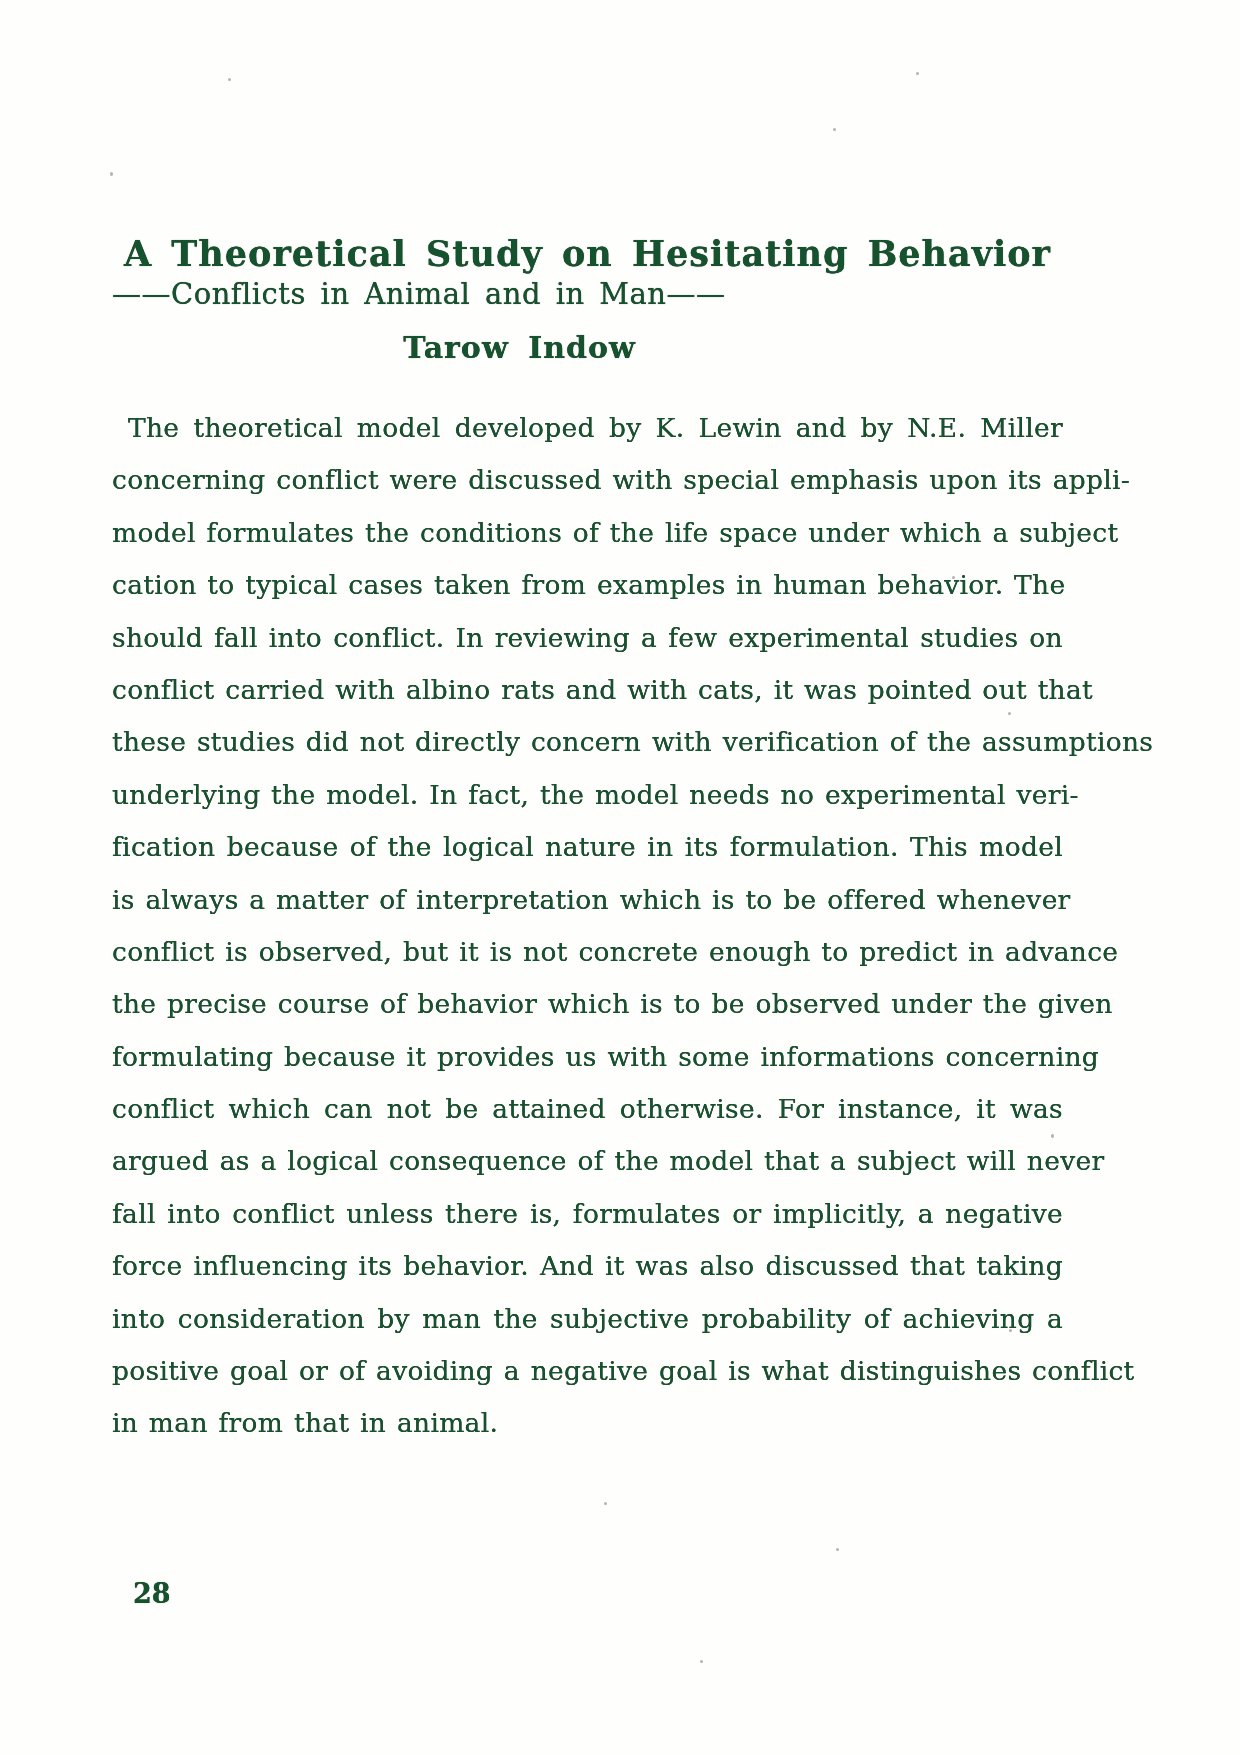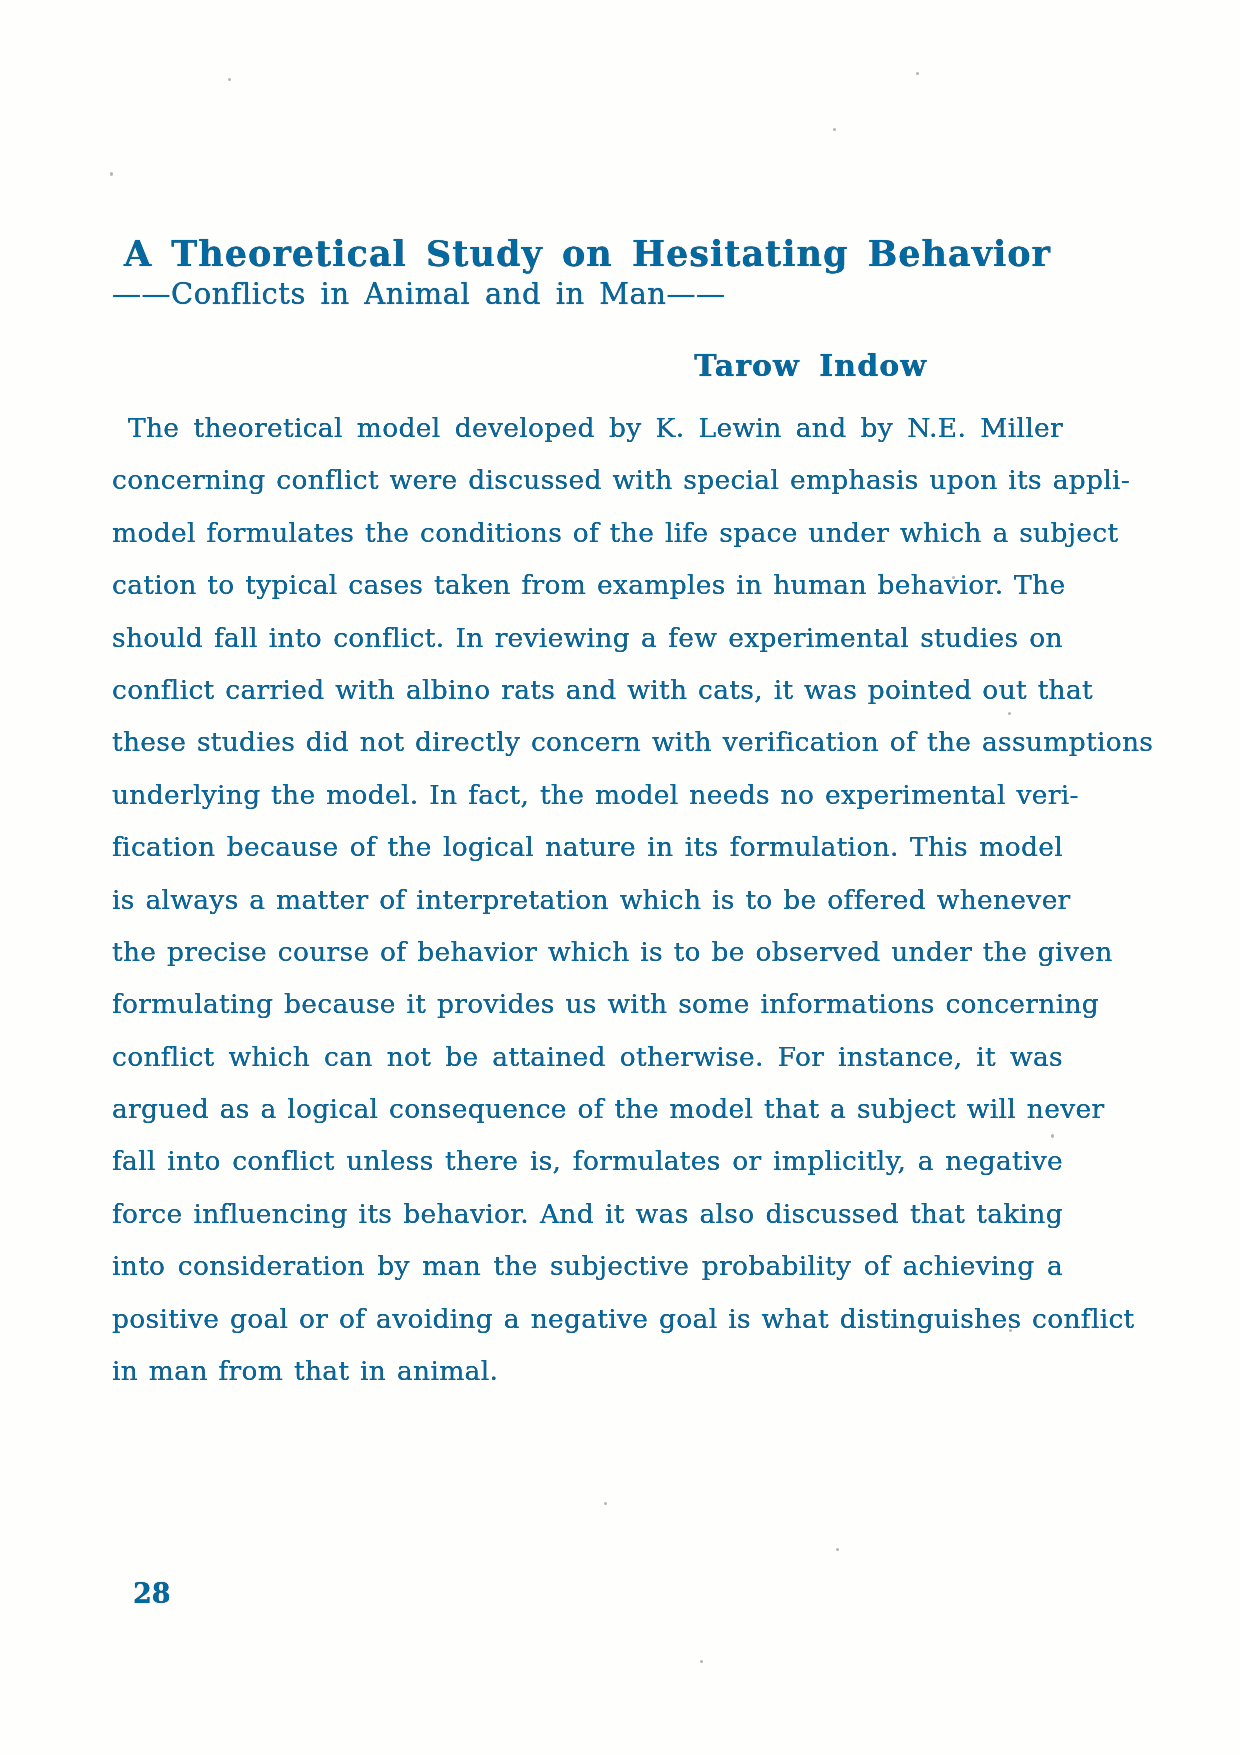--- a/index.html
+++ b/index.html
@@ -7,21 +7,21 @@
     padding: 0;
     background: #ffffff;
   }
   .page {
     position: relative;
     width: 1240px;
     height: 1755px;
     background: #fefefd;
     overflow: hidden;
     font-family: "DejaVu Serif", serif;
-    color: #0369a1;
+    color: #14532d;
   }
   .page-title {
     position: absolute;
     left: 112px;
     top: 210px;
     width: 951px;
     text-align: center;
     font-size: 35px;
     font-weight: bold;
     letter-spacing: 1px;
@@ -38,25 +38,25 @@
     font-size: 29px;
     font-weight: normal;
     letter-spacing: 0.5px;
     word-spacing: 5px;
     text-shadow: 0 0 0.7px rgba(18, 14, 10, 0.9);
     white-space: nowrap;
   }
   .author-line {
     position: absolute;
     left: 112px;
-    top: 348px;
+    top: 330px;
     width: 951px;
     box-sizing: border-box;
     padding-right: 136px;
-    text-align: right;
+    text-align: center;
     font-size: 30px;
     font-weight: bold;
     letter-spacing: 1px;
     word-spacing: 8px;
     text-shadow: 0 0 0.7px rgba(18, 14, 10, 0.9);
     white-space: nowrap;
   }
   .abstract {
     position: absolute;
     left: 112px;
@@ -109,20 +109,21 @@
       <div class="line">The theoretical model developed by K. Lewin and by N.E. Miller</div>
       <div class="line">concerning conflict were discussed with special emphasis upon its appli-</div>
       <div class="line">model formulates the conditions of the life space under which a subject</div>
       <div class="line">cation to typical cases taken from examples in human behavior.  The</div>
       <div class="line">should fall into conflict.  In reviewing a few experimental studies on</div>
       <div class="line">conflict carried with albino rats and with cats, it was pointed out that</div>
       <div class="line">these studies did not directly concern with verification of the assumptions</div>
       <div class="line">underlying the model.  In fact, the model needs no experimental veri-</div>
       <div class="line">fication because of the logical nature in its formulation.  This model</div>
       <div class="line">is always a matter of interpretation which is to be offered whenever</div>
+      <div class="line">conflict is observed, but it is not concrete enough to predict in advance</div>
       <div class="line">the precise course of behavior which is to be observed under the given</div>
       <div class="line">formulating because it provides us with some informations concerning</div>
       <div class="line">conflict which can not be attained otherwise.  For instance, it was</div>
       <div class="line">argued as a logical consequence of the model that a subject will never</div>
       <div class="line">fall into conflict unless there is, formulates or implicitly, a negative</div>
       <div class="line">force influencing its behavior.  And it was also discussed that taking</div>
       <div class="line">into consideration by man the subjective probability of achieving a</div>
       <div class="line">positive goal or of avoiding a negative goal is what distinguishes conflict</div>
       <div class="line">in man from that in animal.</div>
     </div>

